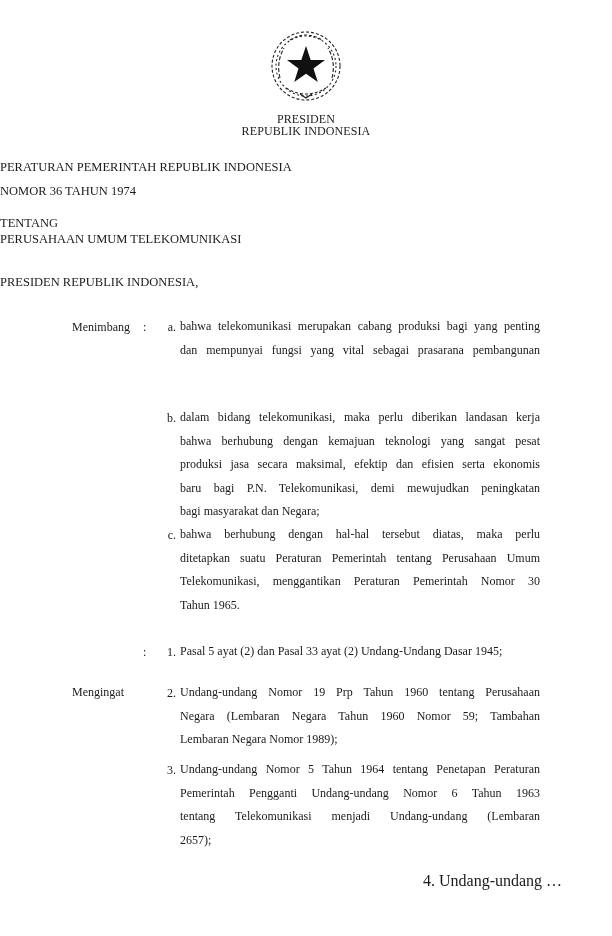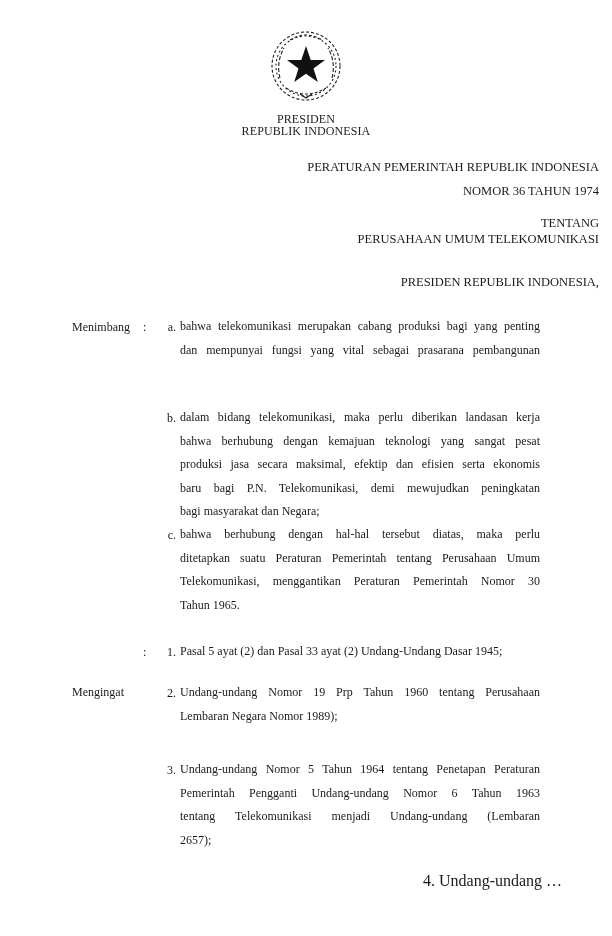--- a/index.html
+++ b/index.html
@@ -7,21 +7,21 @@
       width: 612px; height: 936px; position: relative; overflow: hidden;
       font-family: "Liberation Serif", "DejaVu Serif", serif;
       color: #1a1a1a;
     }
     .emblem { position: absolute; left: 266px; top: 26px; width: 80px; height: 80px; }
     .hdr-small {
       position: absolute; left: 0; width: 612px; text-align: center;
       font-size: 12px; letter-spacing: 0.1px; color: #222;
     }
     .title-line {
-      position: absolute; left: 0; width: 599px; text-align: right;
+      position: absolute; left: 0; width: 599px; text-align: left;
       font-size: 12.5px;
     }
     .section-label { position: absolute; left: 72px; font-size: 12px; }
     .section-colon { position: absolute; left: 143px; font-size: 12px; }
     .item-marker { position: absolute; font-size: 12px; width: 18px; text-align: right; }
     .item-body {
       position: absolute; left: 180px; width: 360px;
       font-size: 12px; line-height: 23.5px;
       text-align: justify; text-align-last: left;
     }
@@ -86,20 +86,21 @@
 <div class="section-colon" style="top:645px;">:</div>
 
 <div class="item-marker" style="left:158px; top:645px;">1.</div>
 <div class="item-body" style="top:640px;">
   <span class="ll">Pasal 5 ayat (2) dan Pasal 33 ayat (2) Undang-Undang Dasar 1945;</span>
 </div>
 
 <div class="item-marker" style="left:158px; top:686px;">2.</div>
 <div class="item-body" style="top:681px;">
   <span class="jl">Undang-undang  Nomor 19 Prp Tahun 1960 tentang Perusahaan</span>
+  <span class="jl">Negara (Lembaran Negara Tahun 1960 Nomor 59; Tambahan</span>
   <span class="ll">Lembaran Negara Nomor 1989);</span>
 </div>
 
 <div class="item-marker" style="left:158px; top:763px;">3.</div>
 <div class="item-body" style="top:758px;">
   <span class="jl">Undang-undang  Nomor 5 Tahun 1964 tentang Penetapan Peraturan</span>
   <span class="jl">Pemerintah Pengganti Undang-undang  Nomor 6 Tahun 1963</span>
   <span class="jl">tentang Telekomunikasi menjadi  Undang-undang (Lembaran</span>
   <span class="ll">2657);</span>
 </div>

